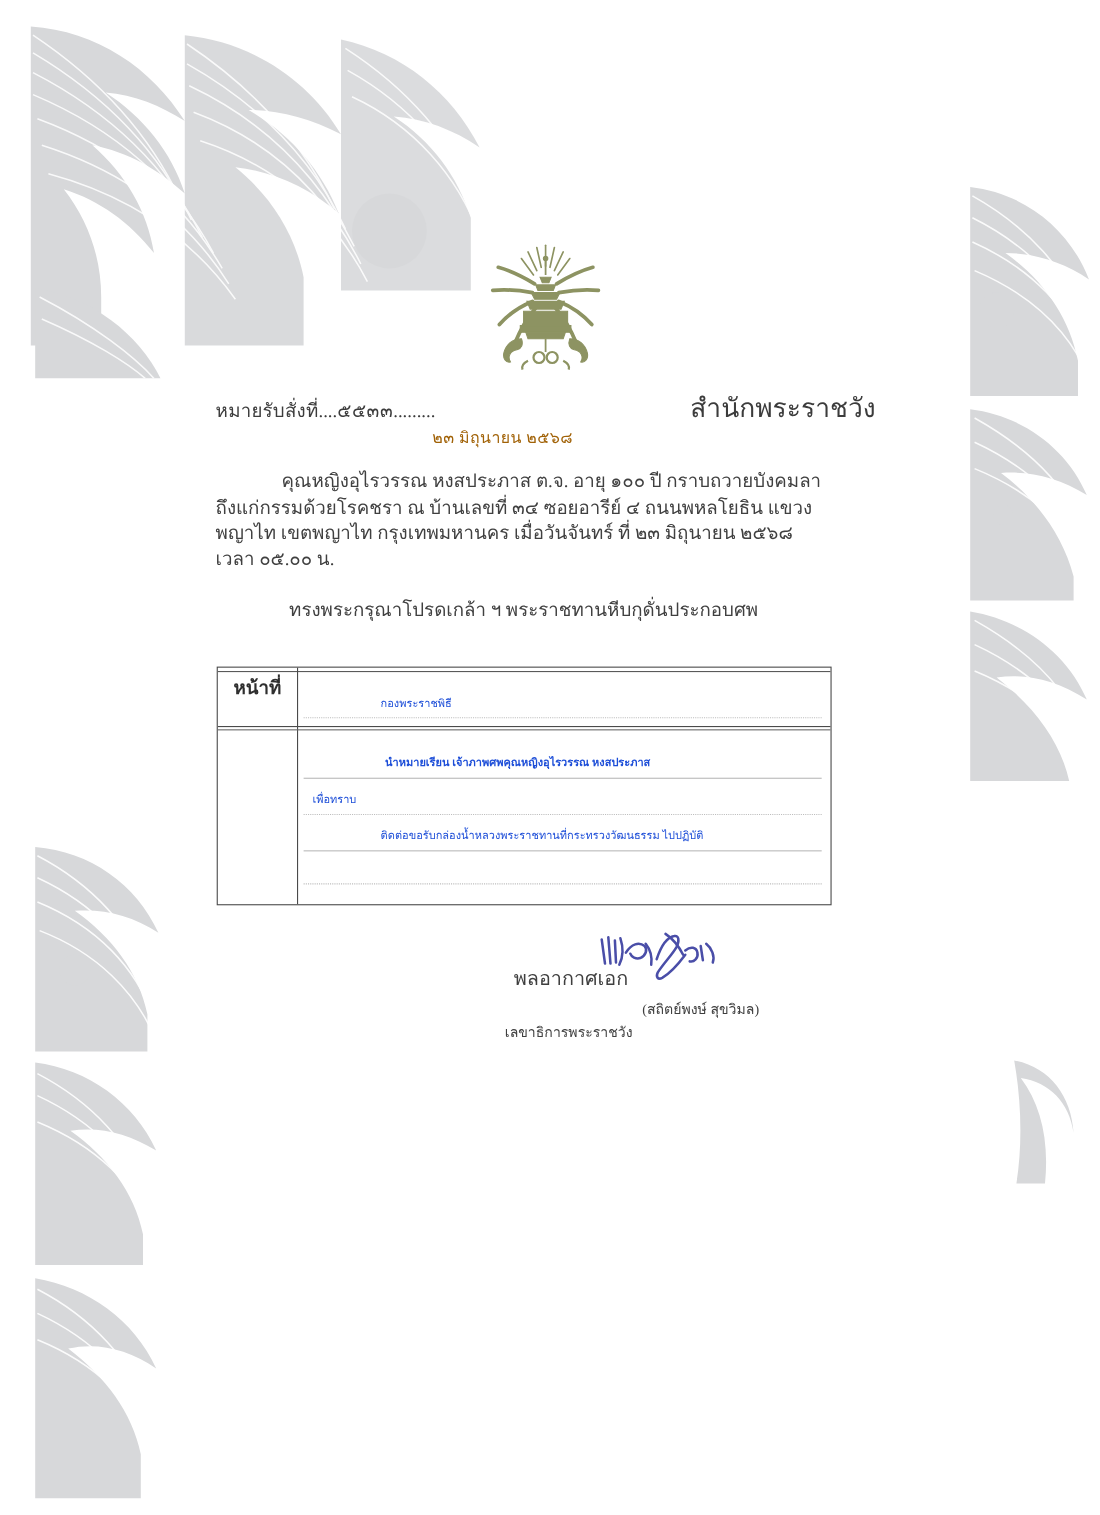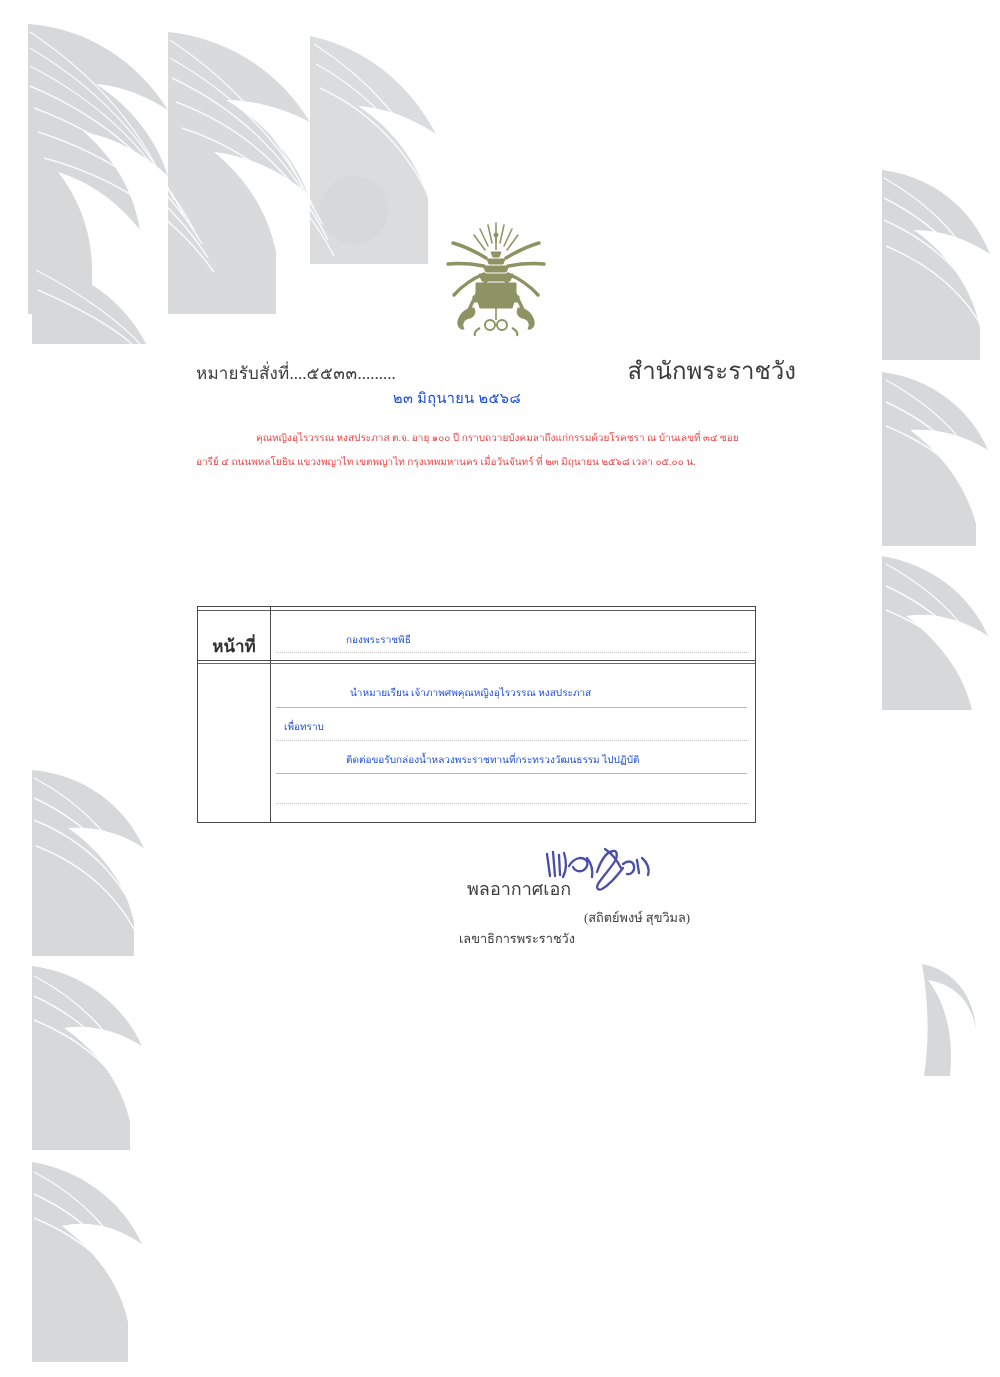--- a/index.html
+++ b/index.html
@@ -75,31 +75,31 @@
   }
 
   .date-line {
     position: absolute;
     top: 386px;
     left: 0;
     width: 880px;
     text-align: center;
     font-size: 14.5px;
     letter-spacing: 0.4px;
-    color: #1d4ed8;
+    color: #a16207;
   }
   .date-line .inner { display: inline-block; margin-left: 34px; }
 
   .para {
     position: absolute;
     left: 196px;
     width: 560px;
-    font-size: 10px;
+    font-size: 17px;
     line-height: 23.5px;
-    color: #ef4444;
+    color: #404040;
     text-align: left;
   }
   .para .indent { display: inline-block; width: 60px; }
   .p1 { top: 426px; }
   .p2 { top: 496px; }
   .p2 .underline { text-decoration: underline; text-underline-offset: 2px; }
   .p3 {
     top: 543px;
     left: 196px;
     width: 560px;
@@ -144,21 +144,21 @@
   .head-divider2 {
     position: absolute;
     left: 0; right: 0;
     top: 56px;
     height: 0;
     border-top: 0.9px solid #6a6a6a;
   }
   .duty-label {
     position: absolute;
     left: 0;
-    top: 25px;
+    top: 4px;
     width: 72px;
     text-align: center;
     font-size: 17px;
     font-weight: bold;
     color: #2f2f2f;
   }
 
   .rule {
     position: absolute;
     left: 78px;
@@ -172,21 +172,21 @@
   .rule.r4 { top: 166px; }
   .rule.r5 { top: 196px; border-top: 1px dotted #bdbdbd; }
 
   .cellText {
     position: absolute;
     font-size: 10px;
     color: #1d4ed8;
     white-space: nowrap;
   }
   .ct1 { left: 148px; top: 25px; }
-  .ct2 { left: 152px; top: 78px; }
+  .ct2 { left: 152px; top: 78px; font-weight: bold; }
   .ct3 { left: 86px;  top: 112px; }
   .ct4 { left: 148px; top: 145px; }
 
   
   .sig-rank {
     position: absolute;
     left: 467px;
     top: 874px;
     font-size: 18px;
     color: #3f3f3f;
@@ -371,20 +371,23 @@
 
     <div class="date-line">
       <span class="inner">๒๓  มิถุนายน  ๒๕๖๘</span>
     </div>
 
     <div class="para p1">
       <span class="indent"></span><span>คุณหญิงอุไรวรรณ หงสประภาส ต.จ. อายุ ๑๐๐ ปี กราบถวายบังคมลาถึงแก่กรรมด้วยโรคชรา ณ บ้านเลขที่ ๓๔ ซอยอารีย์ ๔ ถนนพหลโยธิน แขวงพญาไท เขตพญาไท กรุงเทพมหานคร เมื่อวันจันทร์ ที่ ๒๓ มิถุนายน ๒๕๖๘ เวลา ๐๕.๐๐ น.</span>
     </div>
 
 
+    <div class="para p3">
+      <span>ทรงพระกรุณาโปรดเกล้า ฯ พระราชทานหีบกุดั่นประกอบศพ</span>
+    </div>
 
     <div class="duty-table">
       <div class="double-top"></div>
       <div class="col-divider"></div>
       <div class="head-divider"></div>
       <div class="head-divider2"></div>
 
       <div class="duty-label">หน้าที่</div>
 
       <div class="rule r1"></div>

